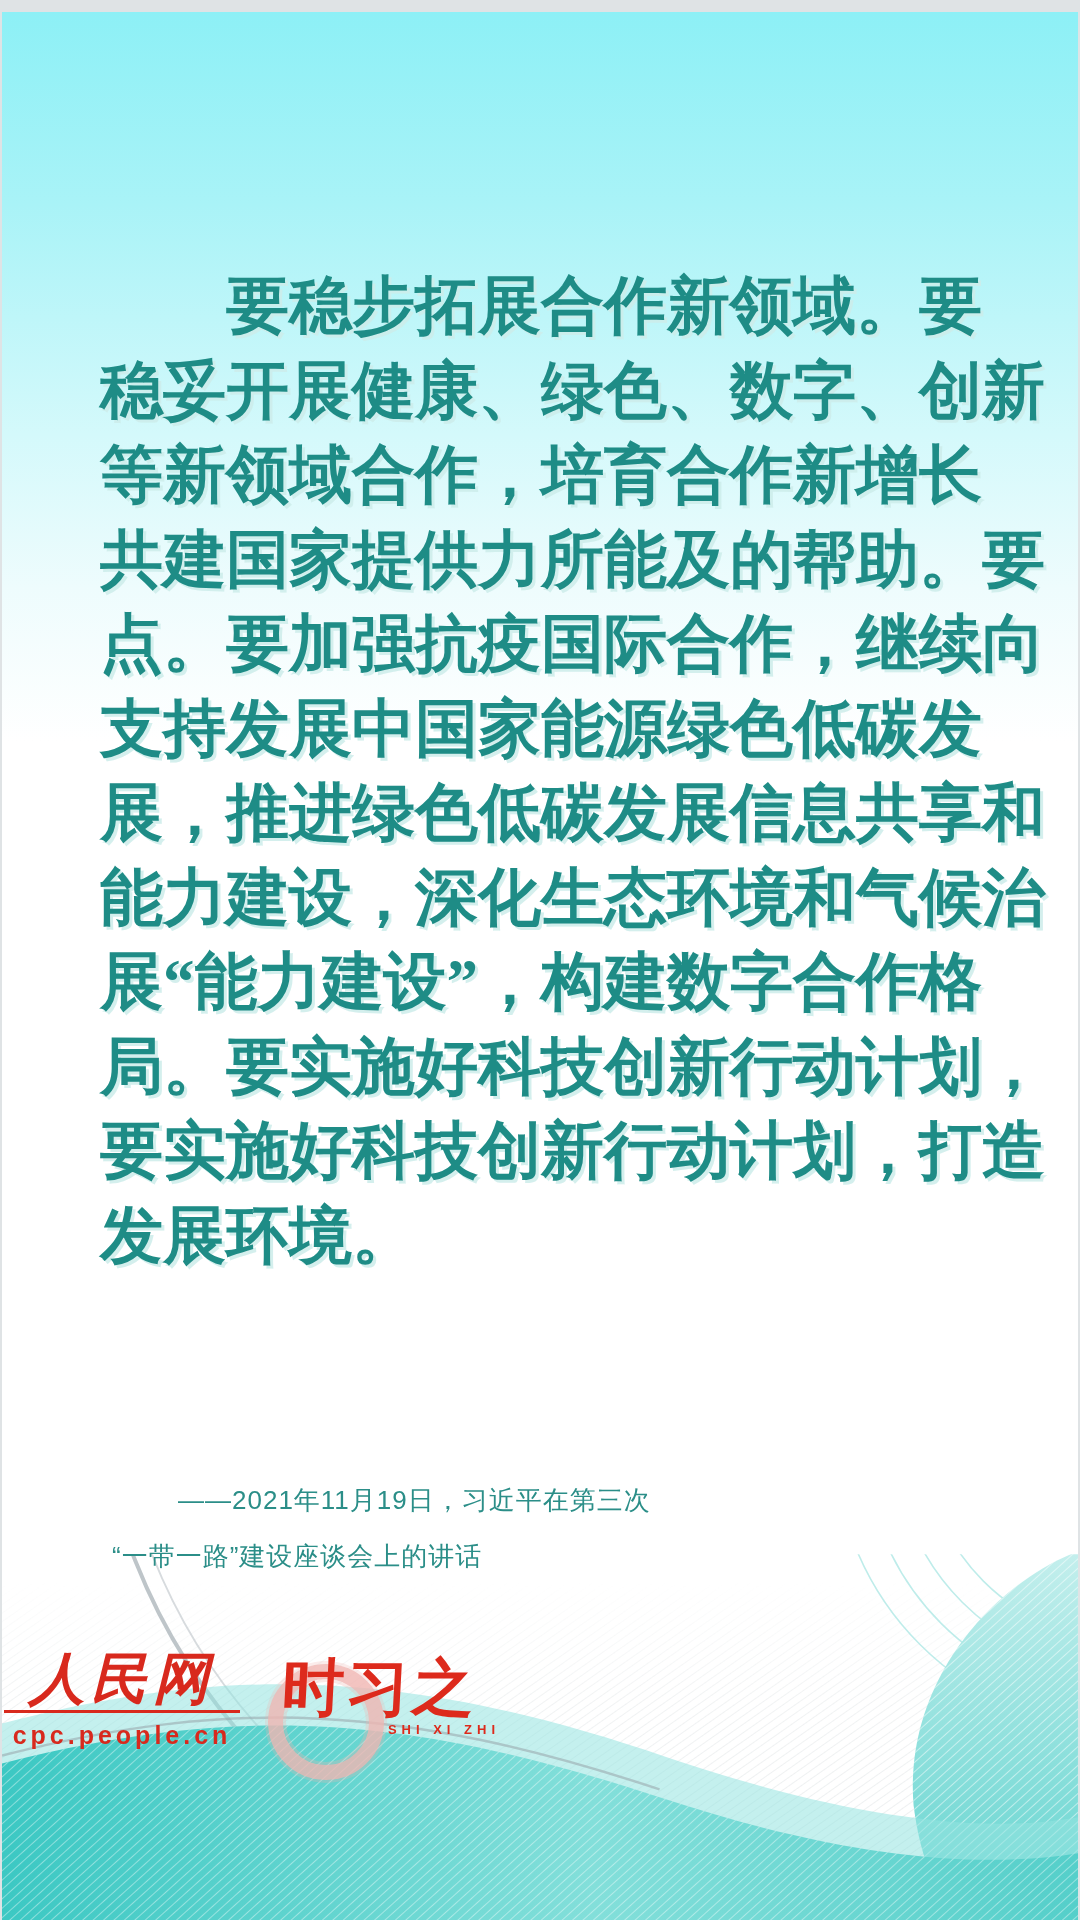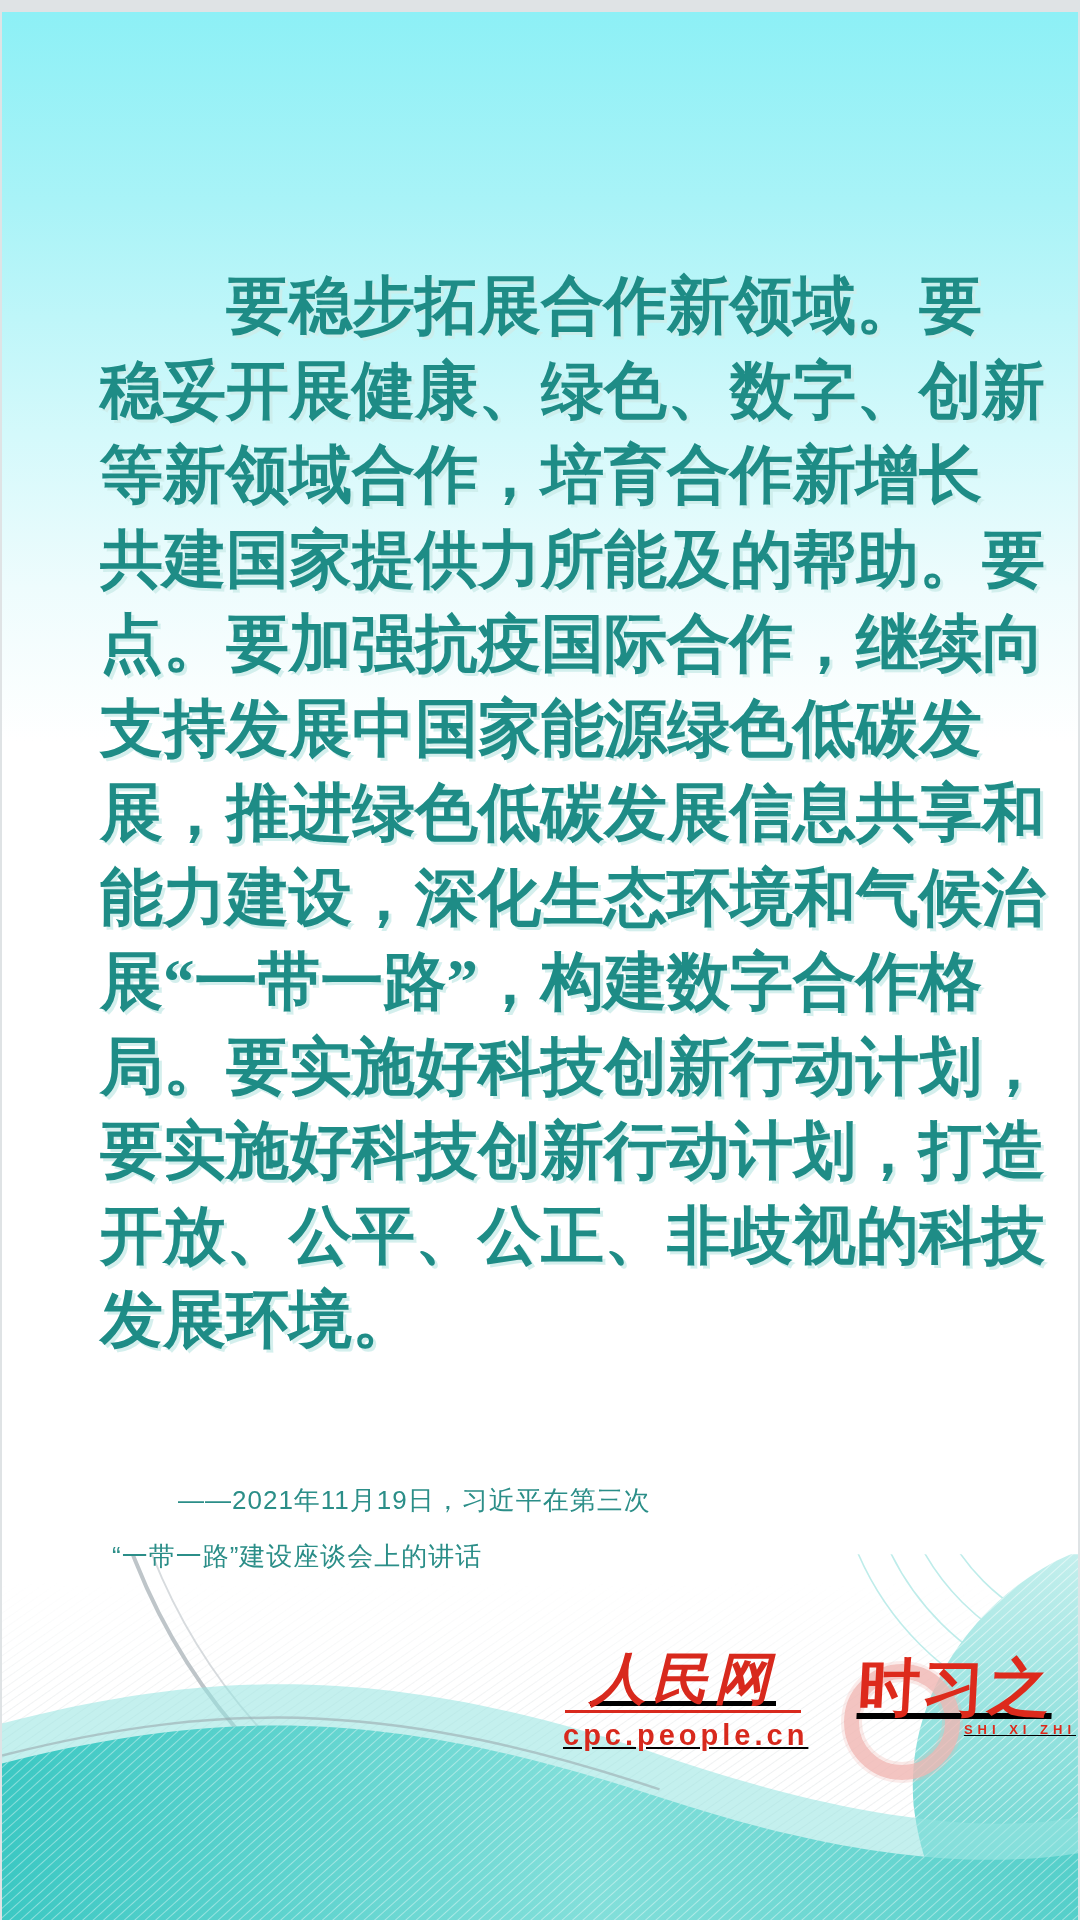--- a/index.html
+++ b/index.html
@@ -33,31 +33,31 @@
   .attribution{
     position:absolute;left:104px;right:90px;top:1462px;z-index:1;
     color:#2b8e88;font-size:26px;line-height:52px;font-weight:400;
     letter-spacing:1px;
   }
   .attr-line1{padding-left:72px;}
   .attr-line2{padding-left:6px;margin-top:4px;}
   
   .footer{
     position:absolute;left:0;right:0;top:1638px;z-index:2;
-    display:flex;justify-content:flex-end;align-items:flex-start;gap:55px;text-decoration:underline;
+    display:flex;justify-content:flex-start;align-items:flex-start;gap:40px;
   }
   .pd-block{width:240px;text-align:center;color:#d8291d;}
   .pd-calligraphy{
     font-family:"Liberation Serif","DejaVu Serif",serif;
     font-style:italic;font-weight:700;
     font-size:56px;line-height:58px;letter-spacing:6px;
   }
   .pd-divider{height:3px;background:#d8291d;margin:2px 2px 7px 2px;}
   .pd-sitename{font-size:33px;font-weight:700;line-height:36px;letter-spacing:0.5px;white-space:nowrap;}
-  .pd-domain{font-size:29px;font-weight:700;line-height:30px;letter-spacing:4px;margin-top:2px;}
+  .pd-domain{font-size:25px;font-weight:700;line-height:30px;letter-spacing:4px;margin-top:2px;}
   .sxz-block{position:relative;margin-top:6px;width:220px;color:#dd2a1c;}
   .sxz-ring{
     position:absolute;left:-14px;top:8px;width:86px;height:86px;
     border:15px solid rgba(240,181,177,0.8);border-radius:50%;
     box-shadow:0 0 0 3px rgba(240,181,177,0.25), inset 0 0 0 3px rgba(240,181,177,0.3);
   }
   .sxz-wordmark{
     position:relative;z-index:1;
     font-size:62px;line-height:64px;font-weight:900;letter-spacing:3px;
     transform:skewX(-3deg);white-space:nowrap;
@@ -131,24 +131,23 @@
 
   <div class="quote">
       <div class="quote-line">要稳步拓展合作新领域。要</div>
       <div class="quote-line">稳妥开展健康、绿色、数字、创新</div>
       <div class="quote-line">等新领域合作，培育合作新增长</div>
       <div class="quote-line">共建国家提供力所能及的帮助。要</div>
       <div class="quote-line">点。要加强抗疫国际合作，继续向</div>
       <div class="quote-line">支持发展中国家能源绿色低碳发</div>
       <div class="quote-line">展，推进绿色低碳发展信息共享和</div>
       <div class="quote-line">能力建设，深化生态环境和气候治</div>
-      <div class="quote-line">展“一带一路”，构建数字合作格</div>
+      <div class="quote-line">展“能力建设”，构建数字合作格</div>
       <div class="quote-line">局。要实施好科技创新行动计划，</div>
       <div class="quote-line">要实施好科技创新行动计划，打造</div>
-      <div class="quote-line">开放、公平、公正、非歧视的科技</div>
       <div class="quote-line last">发展环境。</div>
     </div>
 
   <div class="attribution">
     <div class="attr-line1">——2021年11月19日，习近平在第三次</div>
     <div class="attr-line2">“一带一路”建设座谈会上的讲话</div>
   </div>
 
   <div class="footer">
     <div class="pd-block">

